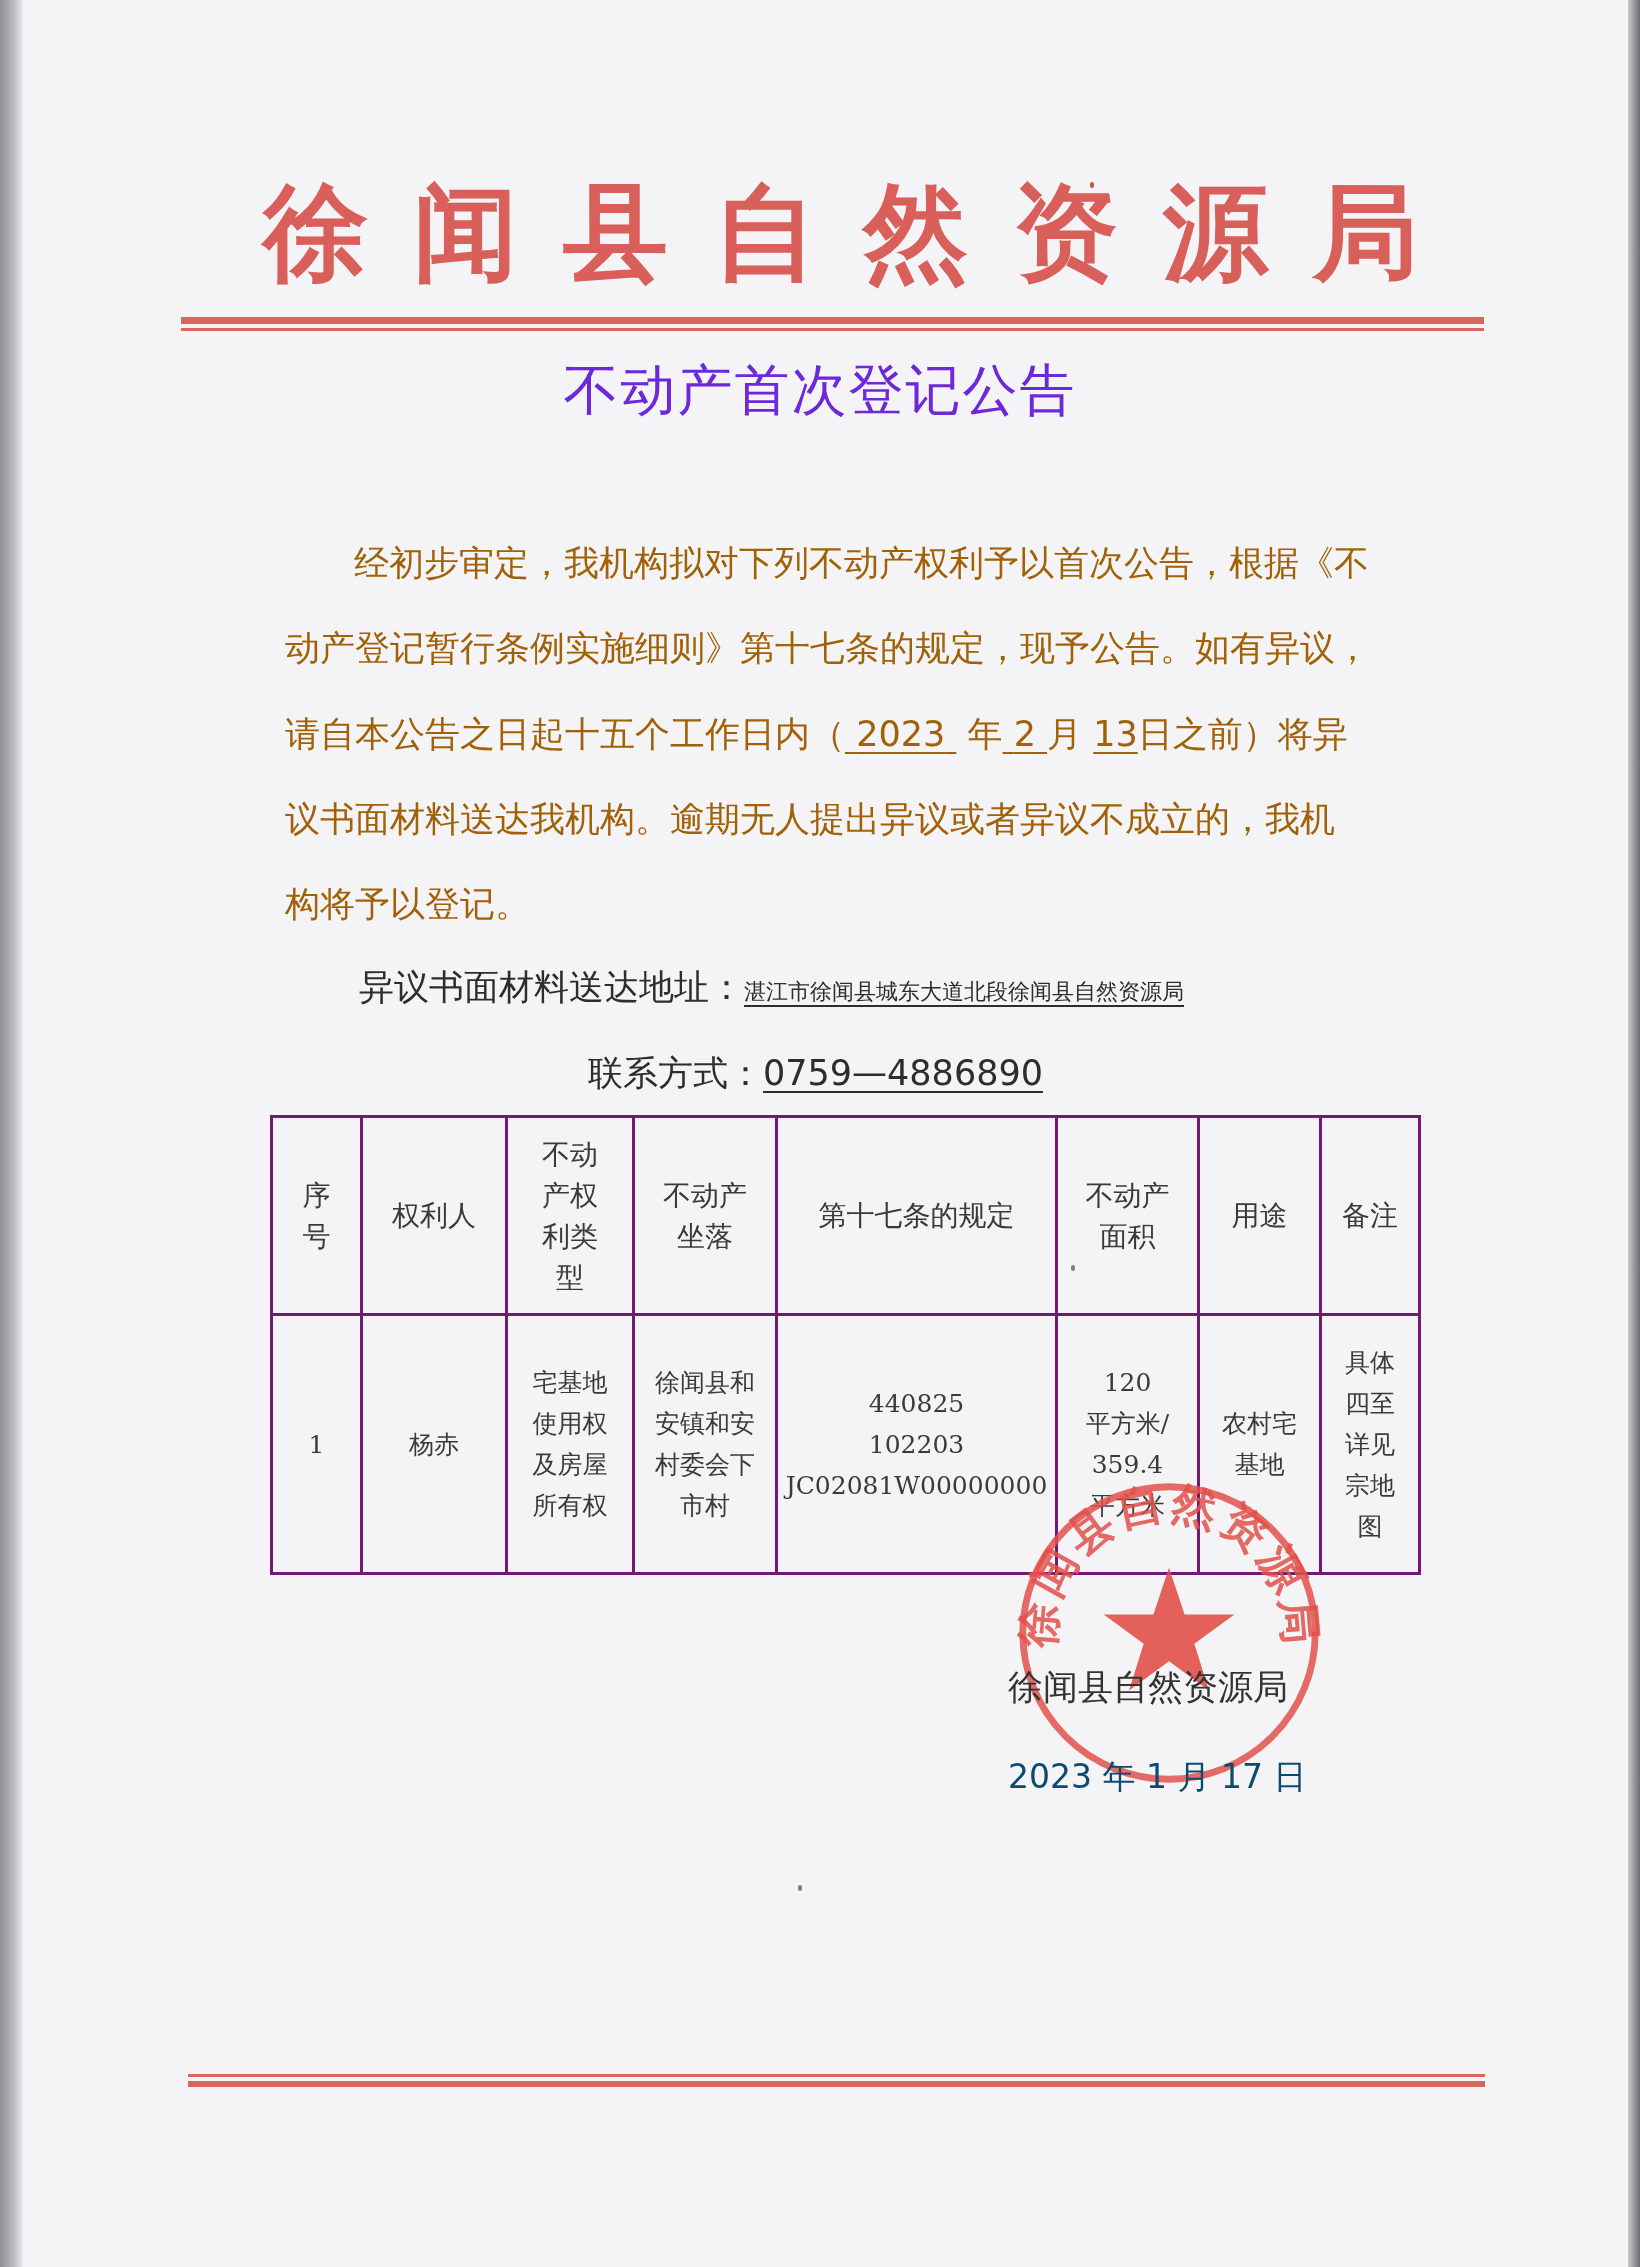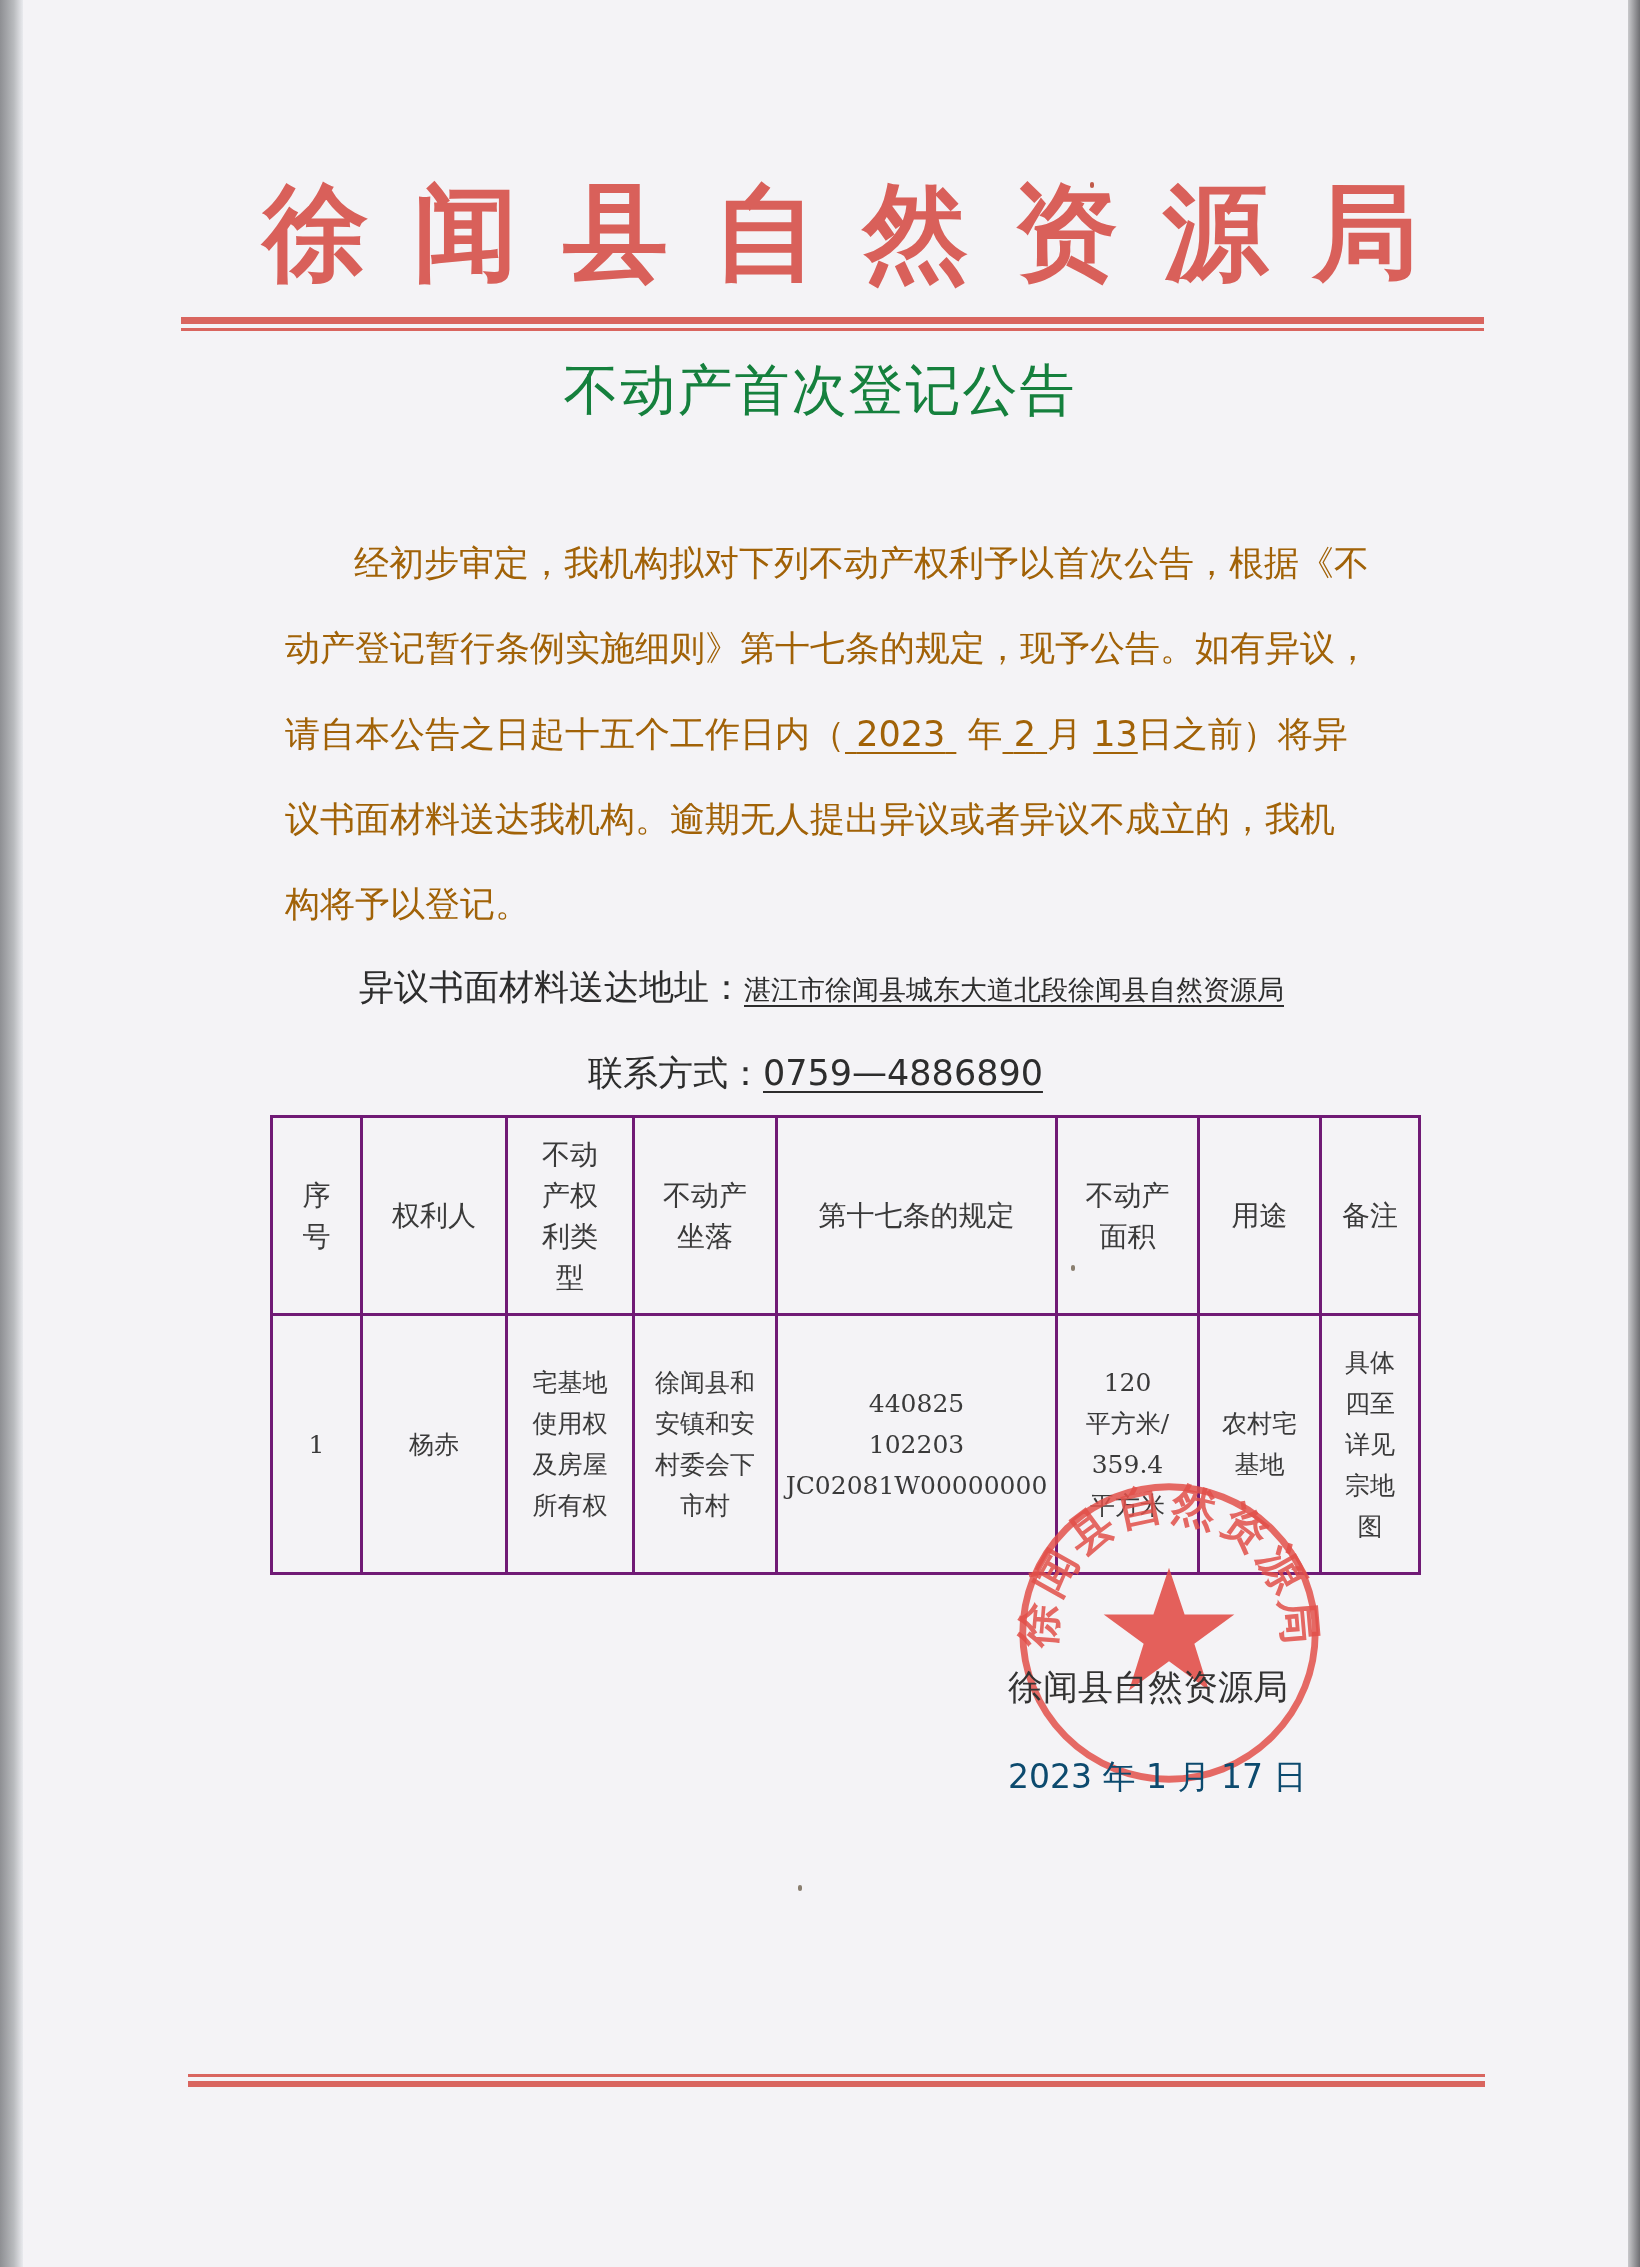--- a/index.html
+++ b/index.html
@@ -15,28 +15,28 @@
 
     .org-title {
       position: absolute; left: 263px; top: 180px; width: 1131px;
       font-family: "DejaVu Serif", "Liberation Serif", serif;
       font-size: 105px; font-weight: bold; color: #d9605a;
       letter-spacing: 45px; white-space: nowrap; line-height: 1;
     }
     .rule { position: absolute; background: #d9655f; }
     .doc-title {
       position: absolute; left: 0; width: 1640px; top: 363px; text-align: center;
-      font-size: 55px; color: #15803d; line-height: 1; letter-spacing: 2px;
+      font-size: 55px; color: #6d28d9; line-height: 1; letter-spacing: 2px;
     }
     .para-line {
       position: absolute; left: 285px; font-size: 35px; line-height: 1; color: #a16207; white-space: nowrap;
     }
     .u { text-decoration: underline; text-underline-offset: 5.9px; text-decoration-thickness: 2px; }
     .label-line { position: absolute; font-size: 35px; line-height: 1; color: #2d2d2d; white-space: nowrap; }
-    .addr { font-size: 27px; text-decoration: underline; text-underline-offset: 5.9px; }
+    .addr { font-size: 22px; text-decoration: underline; text-underline-offset: 5.9px; }
     .phone { text-decoration: underline; text-underline-offset: 5.9px; text-decoration-thickness: 2px; }
 
     table.reg {
       position: absolute; left: 270px; top: 1115px; width: 1149px;
       border-collapse: collapse; table-layout: fixed;
       font-family: "DejaVu Serif", "Liberation Serif", serif; color: #3a3a3a;
     }
     table.reg td, table.reg th {
       border: 3px solid #701a75; text-align: center; vertical-align: middle;
       font-weight: normal; padding: 0 5.9px;

